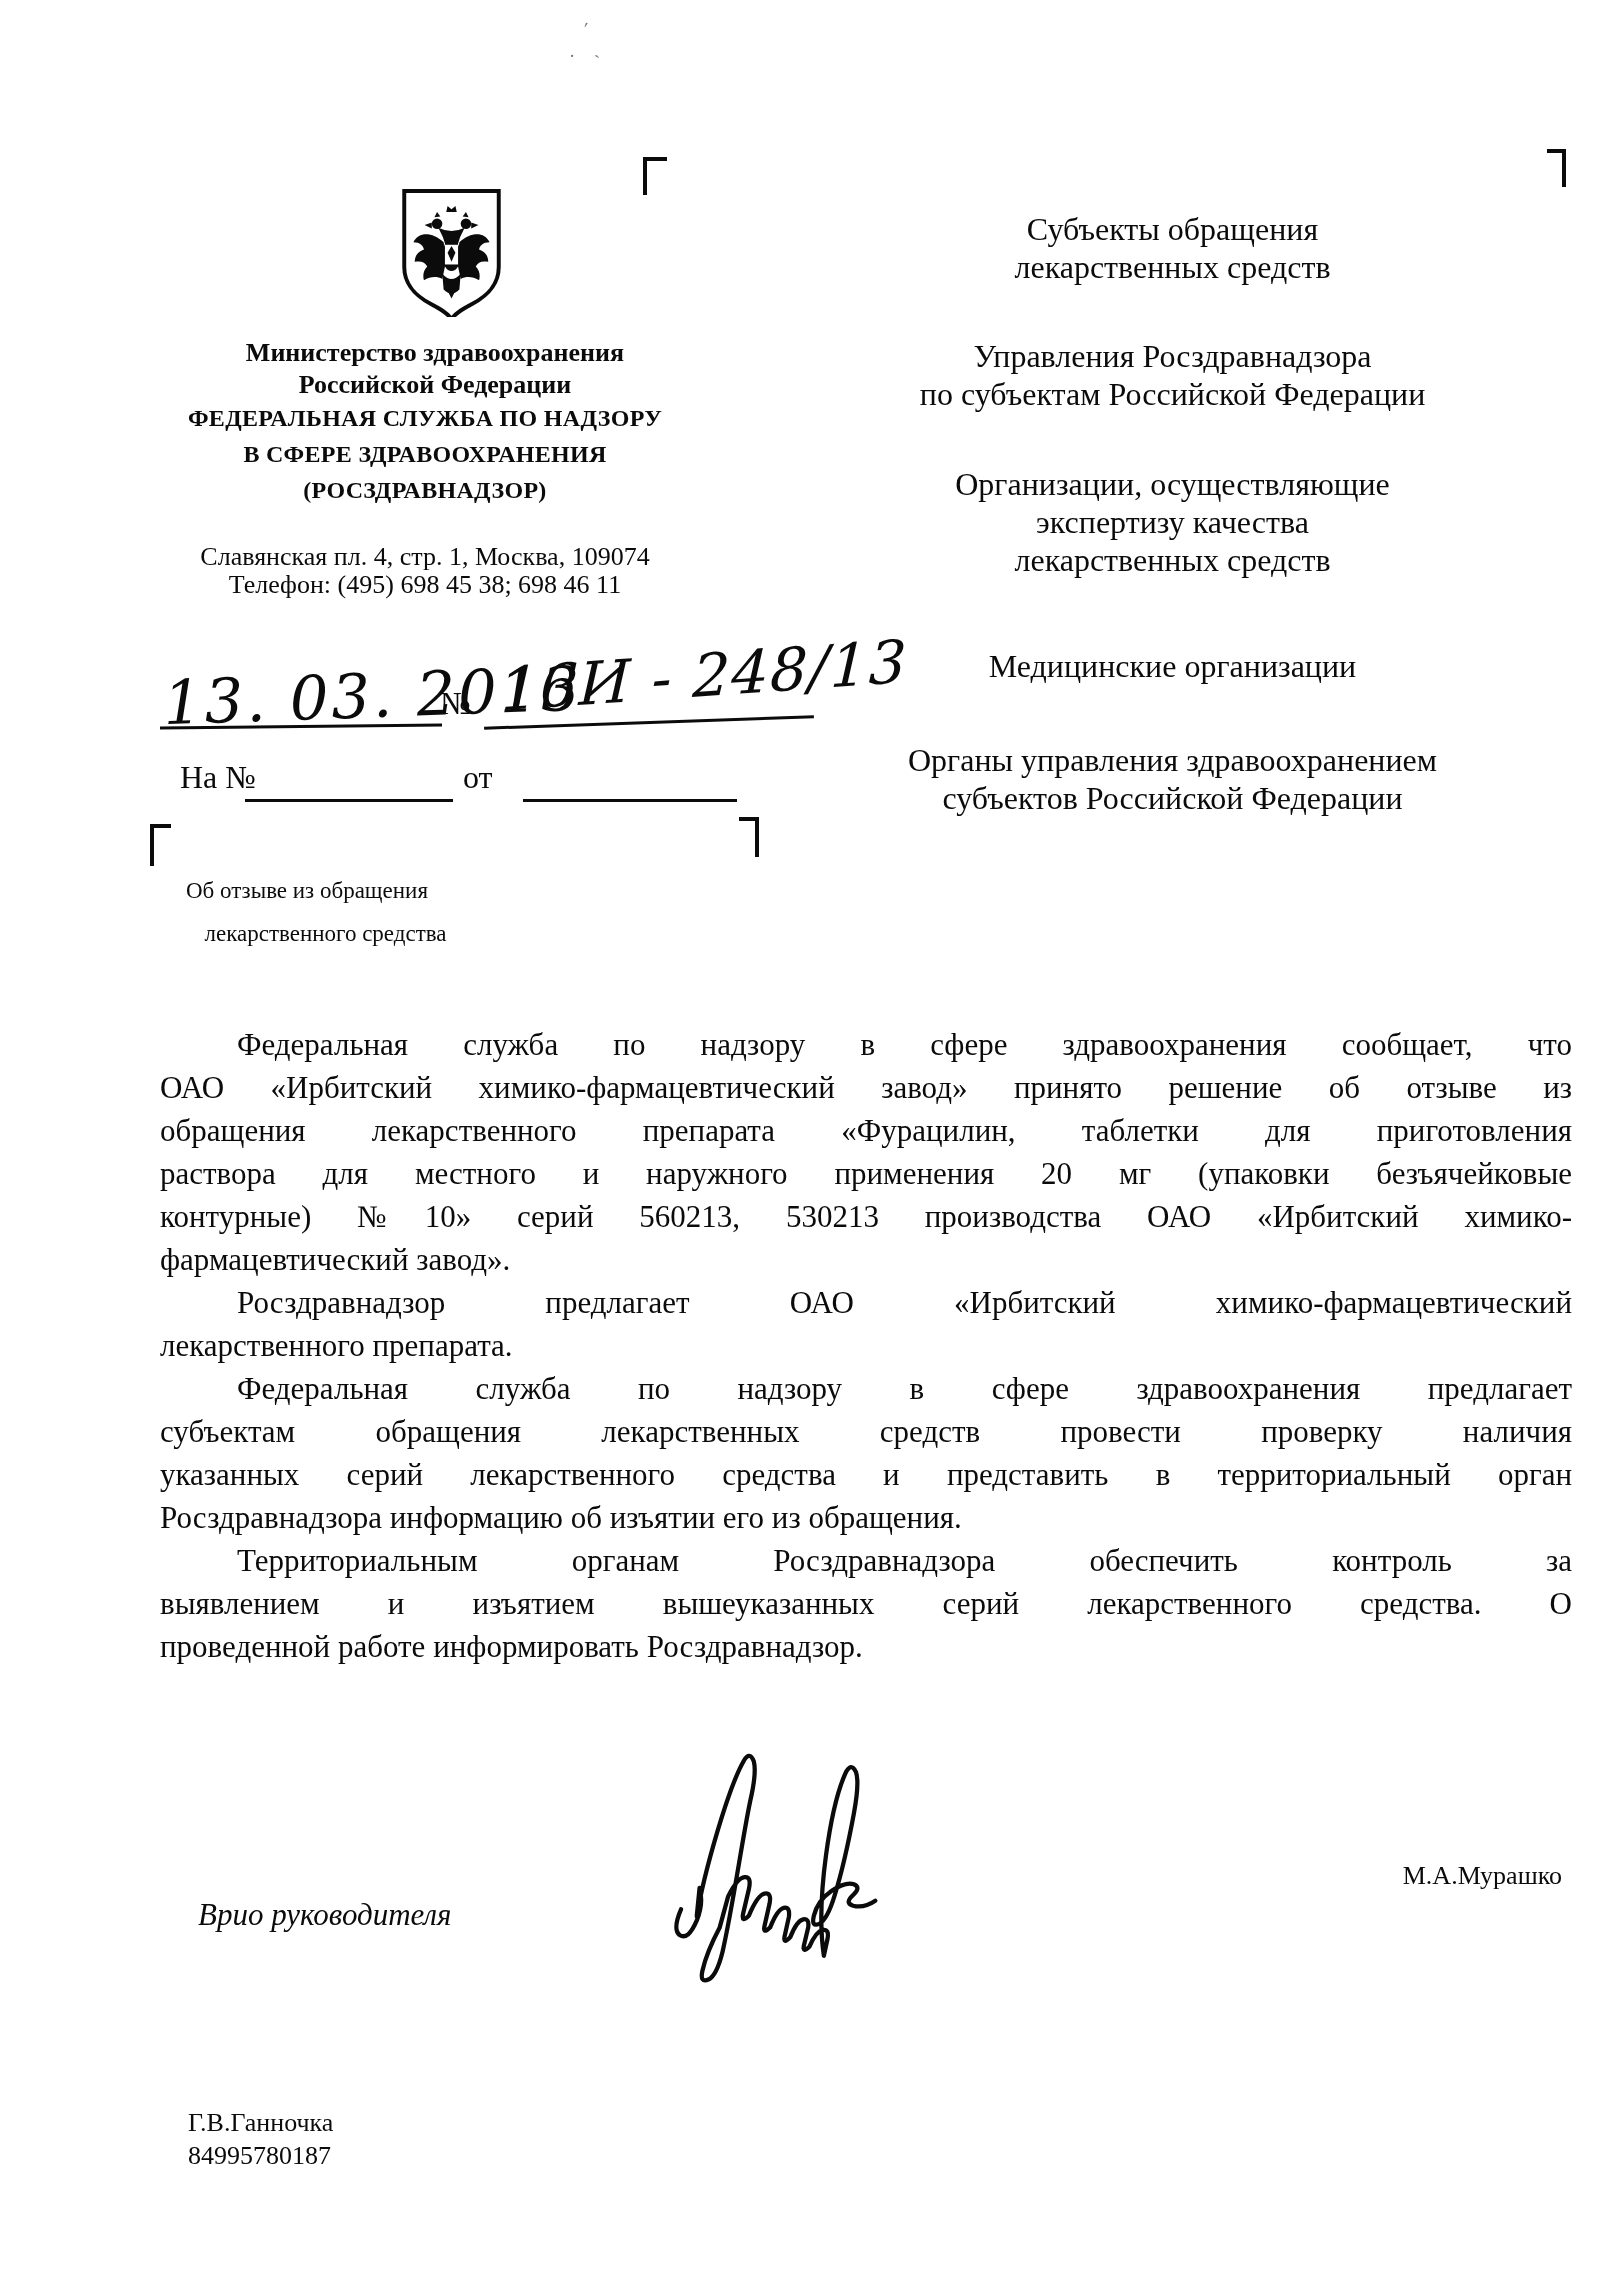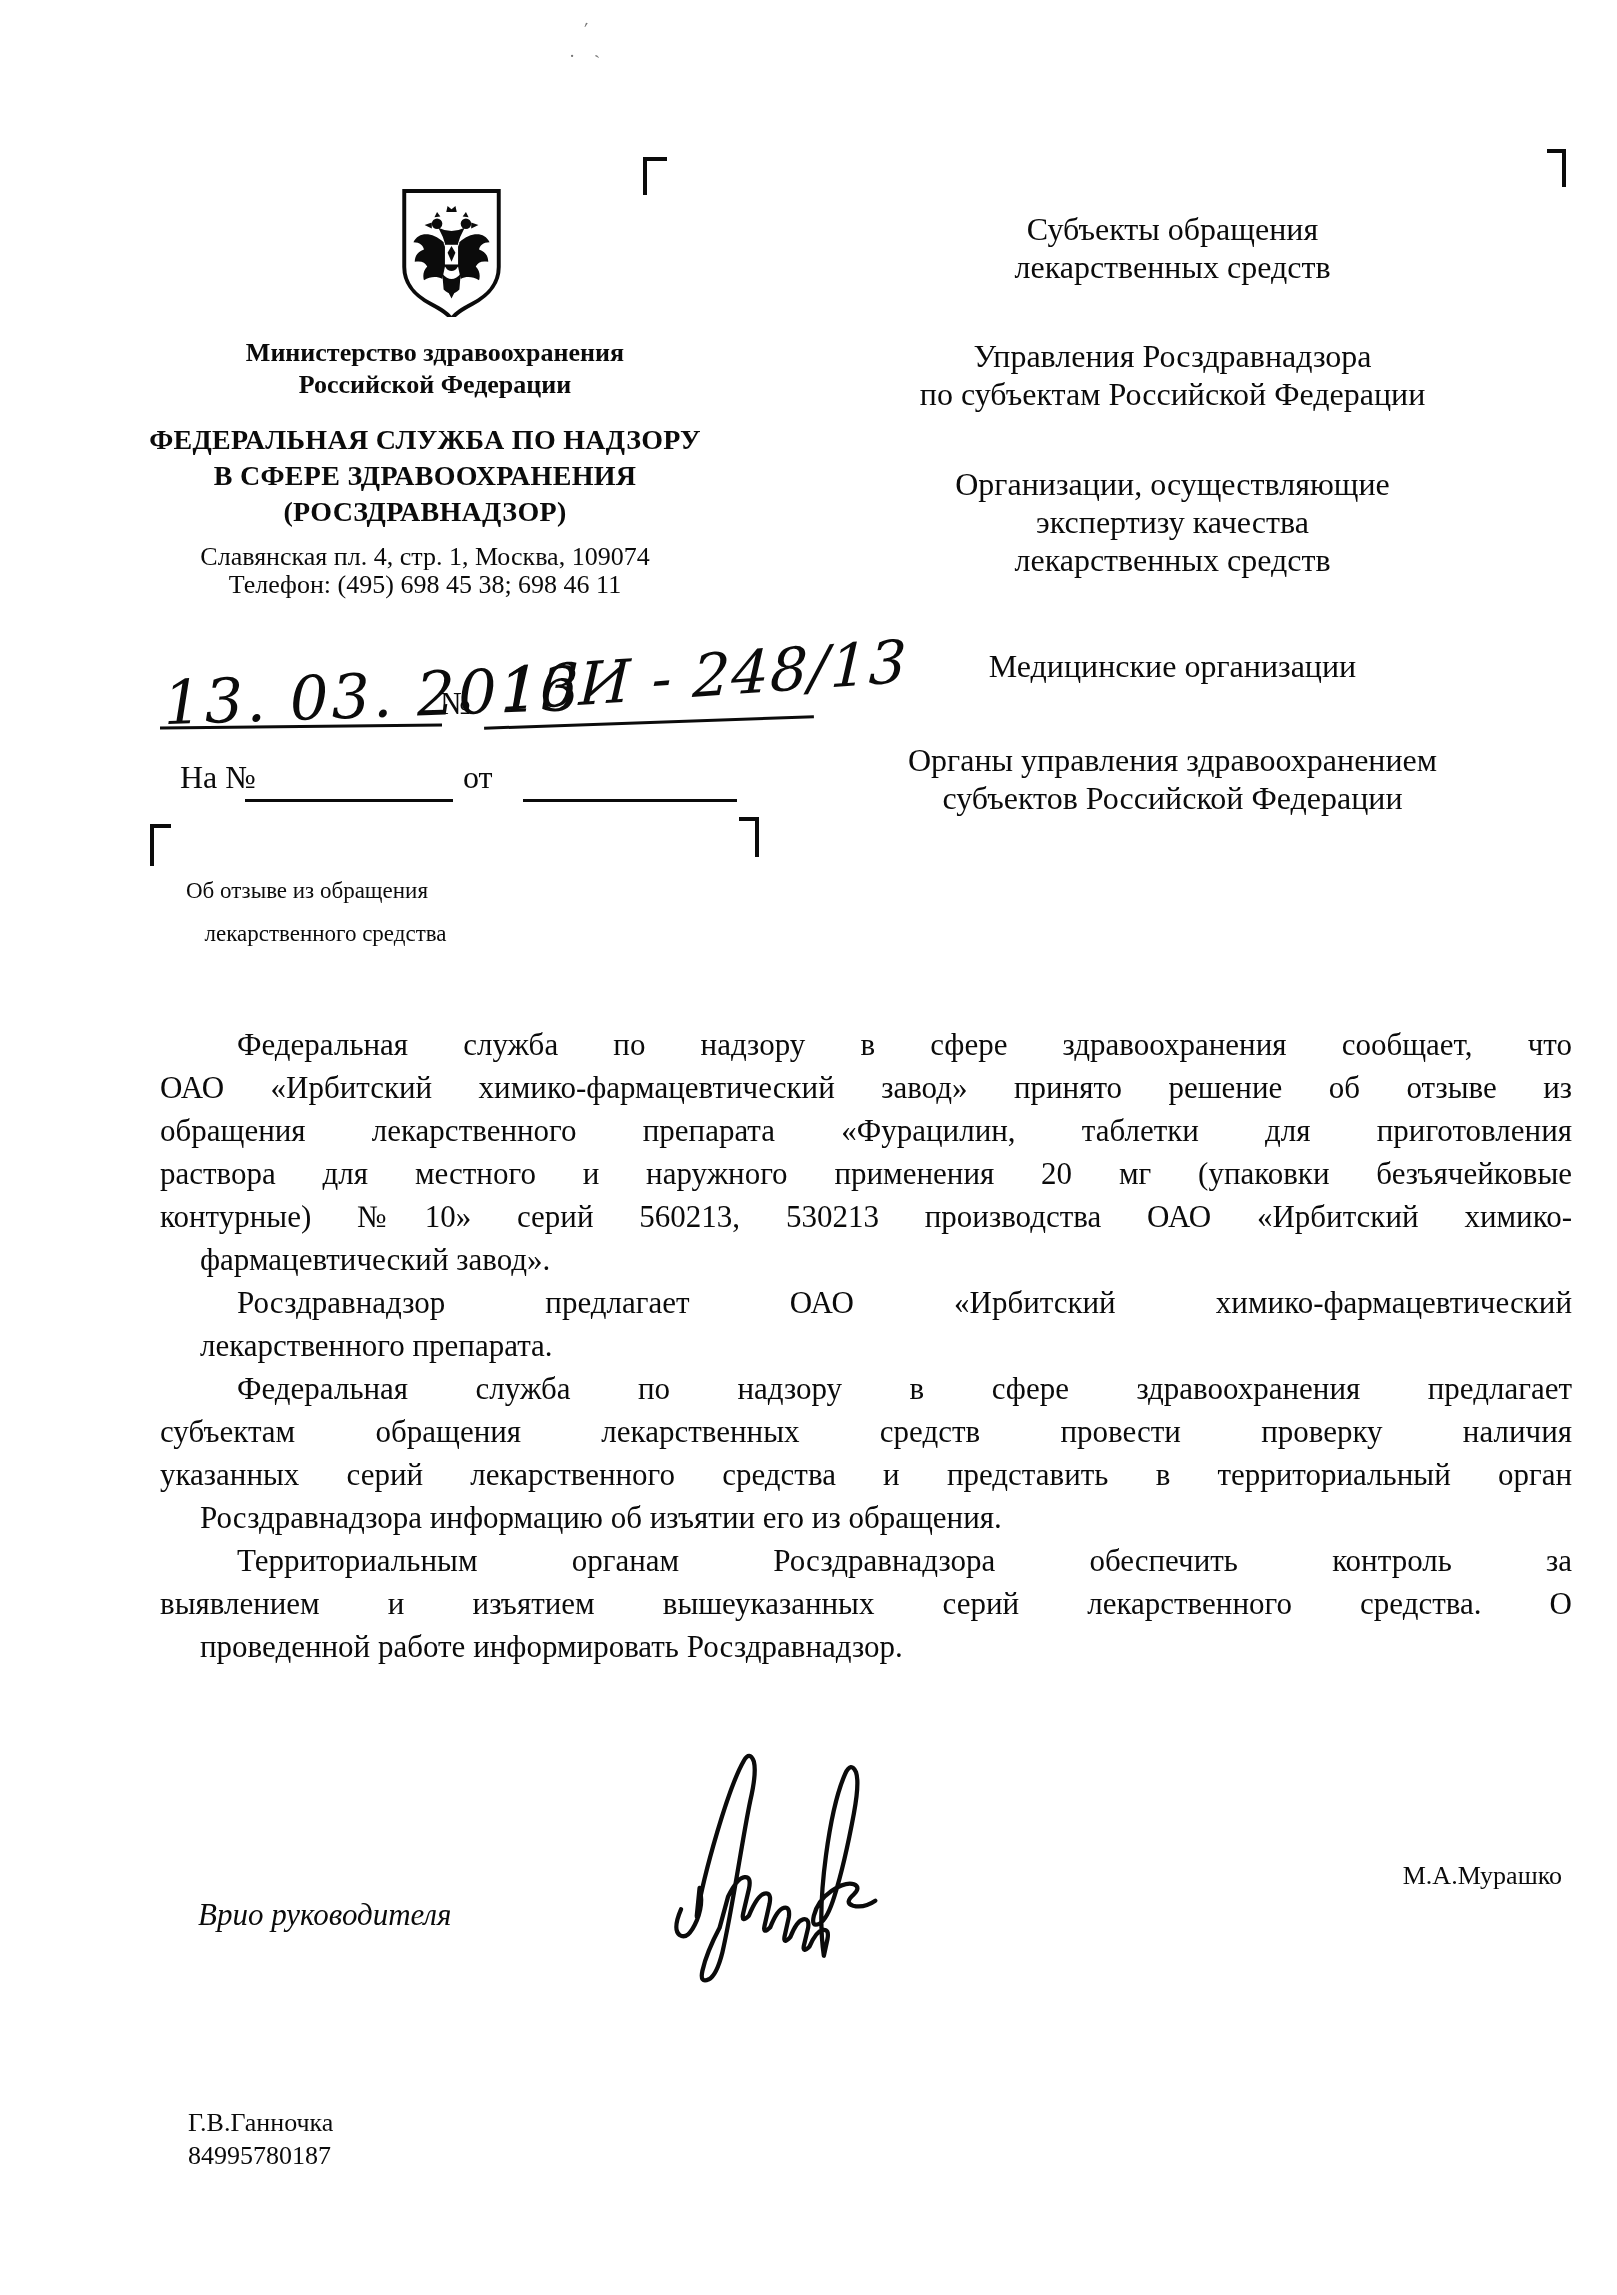--- a/index.html
+++ b/index.html
@@ -6,21 +6,21 @@
   .page {
     position:relative; width:1618px; height:2295px; margin:0 auto;
     background:#ffffff; color:#0b0b0b; overflow:hidden;
     font-family:"Liberation Serif","DejaVu Serif",serif;
   }
   .abs { position:absolute; }
   .centered { text-align:center; }
 
   
   .ministry { left:158px; top:337px; width:554px; font-weight:bold; font-size:26px; line-height:32px; }
-  .service  { left:125px; top:422px; width:600px; font-weight:bold; font-size:28px; line-height:36px; letter-spacing:0.3px; }
+  .service  { left:125px; top:400px; width:600px; font-weight:bold; font-size:24px; line-height:36px; letter-spacing:0.3px; }
   .contact  { left:125px; top:543px; width:600px; font-size:26px; line-height:28px; }
 
   
   .emblem { left:399px; top:187px; width:105px; height:130px; }
 
   
   .handwriting {
     font-style:italic; font-family:"DejaVu Serif","Liberation Serif",serif;
     white-space:nowrap;
   }
@@ -44,21 +44,21 @@
   .subject-block .last-line { padding-left:18.5px; }
 
   
   .body-text { left:160px; top:1023px; width:1412px; font-size:31px; }
   .body-par .line {
     height:43px; line-height:43px;
     text-align:justify; text-align-last:justify; text-justify:inter-word;
     white-space:nowrap;
   }
   .body-par .line.first-line { padding-left:77px; }
-  .body-par .line.last-line  { text-align-last:left;margin-left:40px; }
+  .body-par .line.last-line  { text-align-last:left; }
 
   
   .sig-title { left:198px; top:1897px; font-size:31px;font-style:italic; }
   .sig-name  { left:1246px; top:1861px; width:316px; text-align:right; font-size:26px; }
   .autograph { left:666px; top:1745px; width:330px; height:250px; }
 
   
   .executor { left:188px; top:2106px; font-size:26px; line-height:33px; }
 
   

